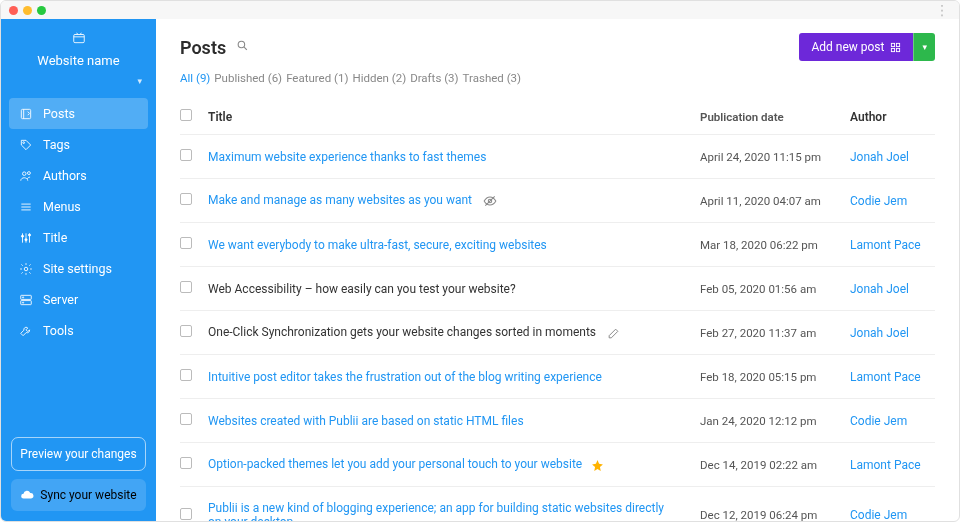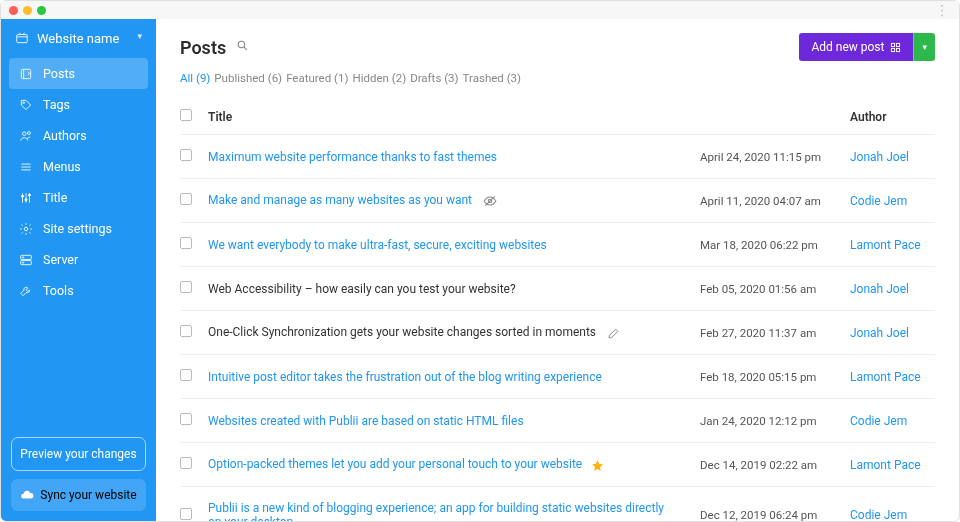--- a/index.html
+++ b/index.html
@@ -5,21 +5,21 @@
   * { box-sizing: border-box; margin: 0; padding: 0; }
   body { font-family: -apple-system, BlinkMacSystemFont, "Segoe UI", Roboto, sans-serif; font-size: 13px; background: #fff; color: #333; }
   .window { width: 960px; height: 522px; border: 1px solid #e0e0e0; border-radius: 6px; overflow: hidden; display: flex; flex-direction: column; }
   .titlebar { height: 18px; background: #f7f7f7; display: flex; align-items: center; padding: 0 8px; justify-content: space-between; }
   .traffic { display: flex; gap: 5px; }
   .traffic span { width: 9px; height: 9px; border-radius: 50%; display: inline-block; }
   .tl-red { background: #ff5f56; } .tl-yellow { background: #ffbd2e; } .tl-green { background: #27c93f; }
   .more-dots { color: #bbb; font-size: 14px; line-height: 1; padding-right: 2px; }
   .body { flex: 1; display: flex; overflow: hidden; }
   .sidebar { width: 155px; background: linear-gradient(180deg, #2196f3 0%, #2196f3 100%); color: #fff; display: flex; flex-direction: column; }
-  .site-select { display: flex; gap: 8px; padding: 12px 14px; font-size: 13px; cursor: pointer; }
+  .site-select { display: flex; align-items: center; gap: 8px; padding: 12px 14px; font-size: 13px; cursor: pointer; flex-direction: column; }
   .site-select .chev { margin-left: auto; font-size: 9px; opacity: .8; }
   .nav { list-style: none; padding: 0 8px; }
   .nav li { display: flex; align-items: center; gap: 10px; padding: 8px 10px; border-radius: 4px; cursor: pointer; font-size: 12.5px; }
   .nav li.selected { background: rgba(255,255,255,0.22); }
   .nav .icon { width: 14px; height: 14px; display: inline-flex; align-items: center; justify-content: center; }
   .nav svg { stroke: #fff; fill: none; stroke-width: 1.5; }
   .sidebar-bottom { margin-top: auto; padding: 10px; display: flex; flex-direction: column; gap: 8px; }
   .btn-preview { border: 1px solid rgba(255,255,255,0.6); background: transparent; color: #fff; padding: 9px 0; border-radius: 7px; text-align: center; font-size: 12px; cursor: pointer; }
   .btn-sync { background: #42a5f5; color: #000000; padding: 9px 0; border-radius: 6px; text-align: center; font-size: 12px; cursor: pointer; display: flex; align-items: center; justify-content: center; gap: 6px; }
   .main { flex: 1; padding: 14px 24px 0 24px; overflow-y: auto; }
@@ -192,26 +192,27 @@
           <span>Featured (1)</span>
           <span>Hidden (2)</span>
           <span>Drafts (3)</span>
           <span>Trashed (3)</span>
         </div>
 
       <div class="table">
         <div class="thead">
           <div class="col-check"><span class="chk"></span></div>
           <div class="col-title">Title</div>
+          <div class="col-date">Publication date</div>
           <div class="col-author">Author</div>
         </div>
         <div id="rows">
             <div class="trow">
               <div class="col-check"><span class="chk"></span></div>
-              <div class="col-title"><span class="link">Maximum website performance thanks to fast themes</span></div>
+              <div class="col-title"><span class="link">Maximum website experience thanks to fast themes</span></div>
               <div class="col-date">April 24, 2020 11:15 pm</div>
               <div class="col-author"><span class="link">Jonah Joel</span></div>
             </div>
             <div class="trow">
               <div class="col-check"><span class="chk"></span></div>
               <div class="col-title"><span class="link">Make and manage as many websites as you want</span> <span class="row-icon">
                   <svg width="14" height="14" viewBox="0 0 24 24" stroke="#888" fill="none" stroke-width="1.8">
                     <path d="M2 12s4-7 10-7 10 7 10 7-4 7-10 7S2 12 2 12z"></path>
                     <circle cx="12" cy="12" r="3"></circle>
                     <path d="M4 20L20 4"></path>

